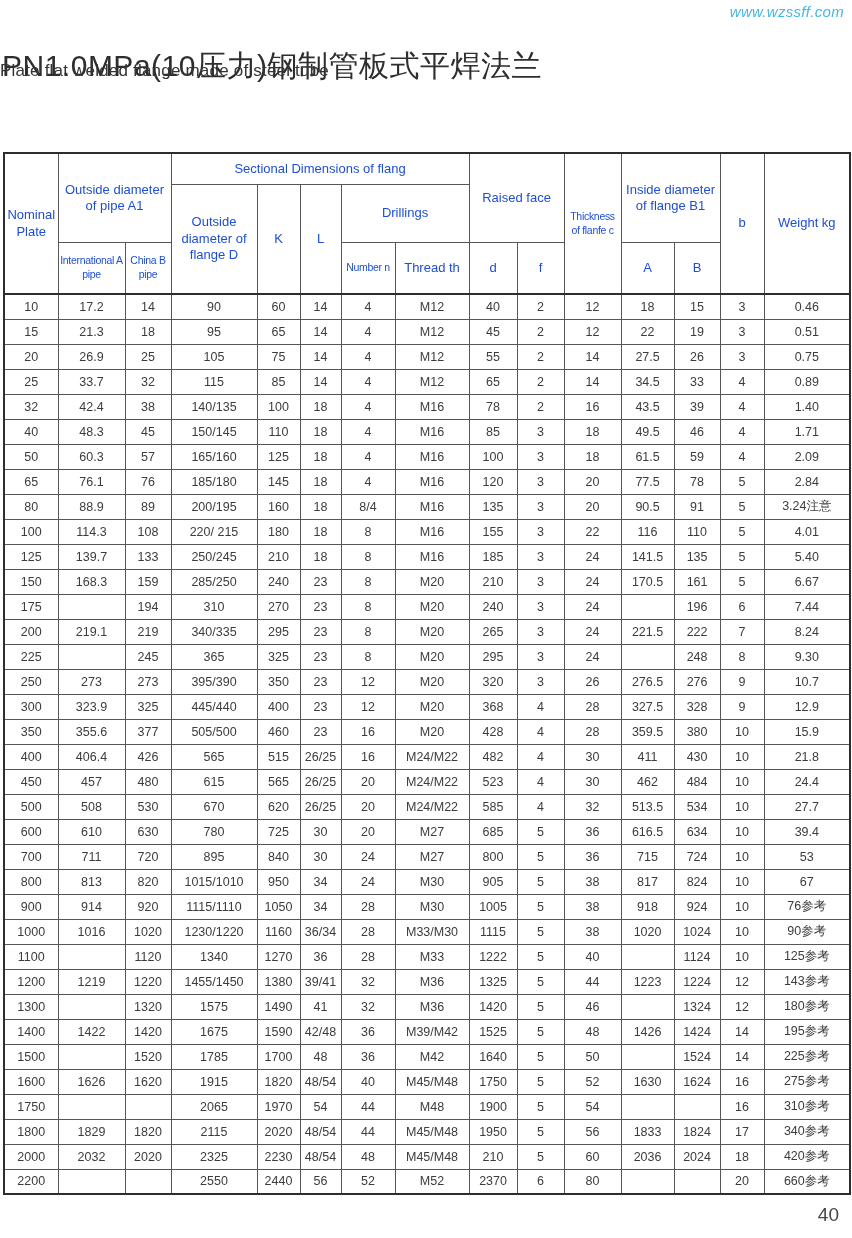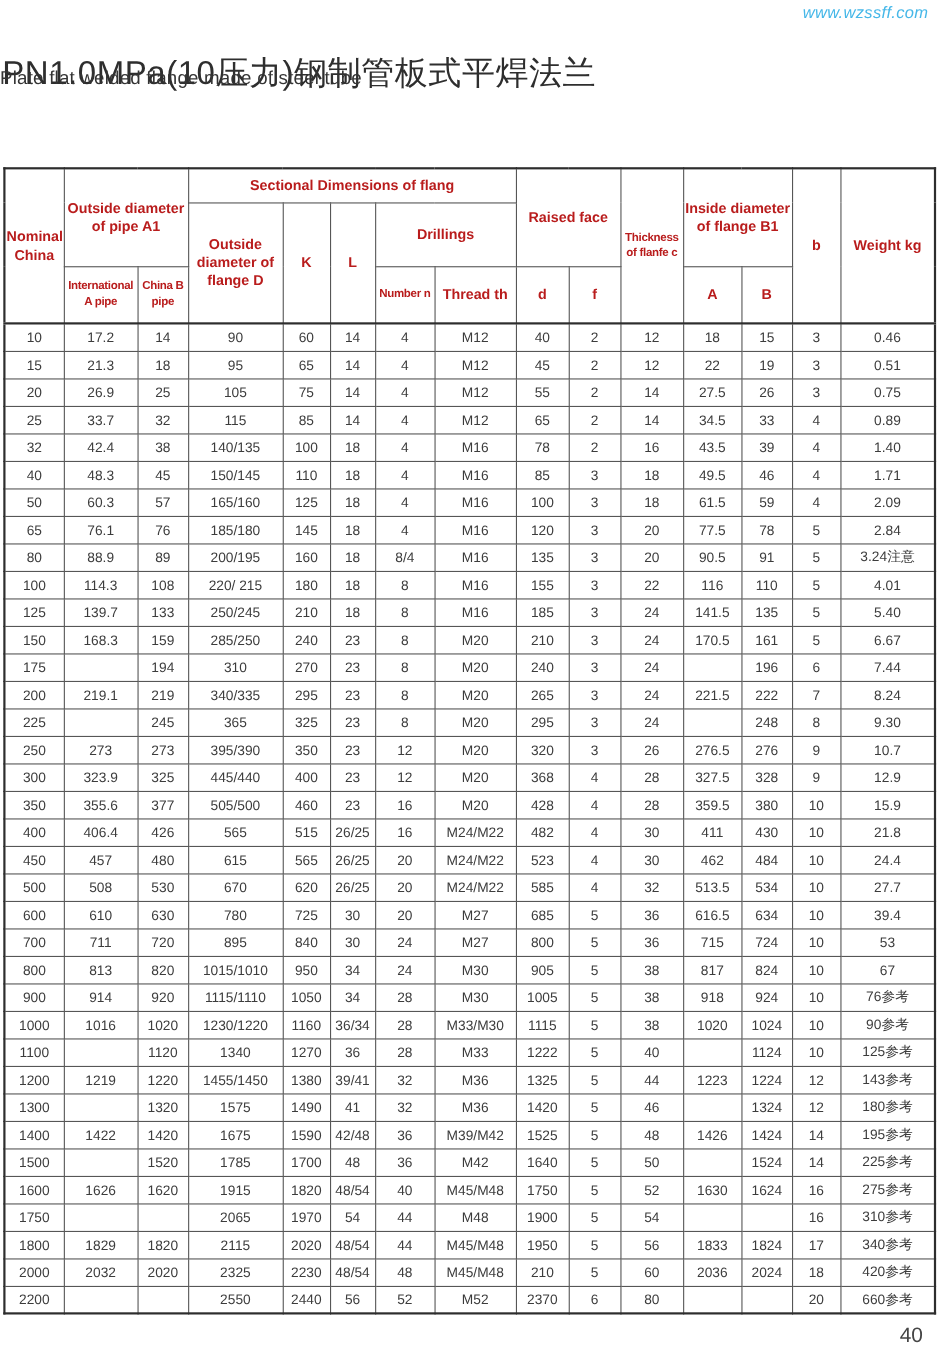--- a/index.html
+++ b/index.html
@@ -55,24 +55,24 @@
   }
   table.spec th, table.spec td {
     border: 1px solid #565656;
     text-align: center;
     vertical-align: middle;
     padding: 0 1px;
     overflow: hidden;
   }
   table.spec thead { border-bottom: 2px solid #2d2d2d; }
   table.spec th {
-    font-weight: bold;
+    font-weight: normal;
     font-size: 13px;
     line-height: 1.25;
-    color: #b91c1c;
+    color: #1d4ed8;
   }
   table.spec th.small {
     font-size: 10.5px;
     letter-spacing: -0.3px;
     line-height: 1.3;
   }
   table.spec thead tr.h1 { height: 31px; }
   table.spec thead tr.h2 { height: 58px; }
   table.spec thead tr.h3 { height: 52px; }
   table.spec tbody tr { height: 25px; }
@@ -113,21 +113,21 @@
       <col style="width:48px">
       <col style="width:47px">
       <col style="width:57px">
       <col style="width:53px">
       <col style="width:46px">
       <col style="width:44px">
       <col style="width:86px">
     </colgroup>
     <thead>
       <tr class="h1">
-        <th rowspan="3">Nominal China</th>
+        <th rowspan="3">Nominal Plate</th>
         <th colspan="2" rowspan="2">Outside diameter of pipe A1</th>
         <th colspan="5">Sectional Dimensions of flang</th>
         <th colspan="2" rowspan="2">Raised face</th>
         <th rowspan="3" class="small">Thickness of flanfe c</th>
         <th colspan="2" rowspan="2">Inside diameter of flange B1</th>
         <th rowspan="3">b</th>
         <th rowspan="3">Weight kg</th>
       </tr>
       <tr class="h2">
         <th rowspan="2">Outside diameter of flange D</th>

